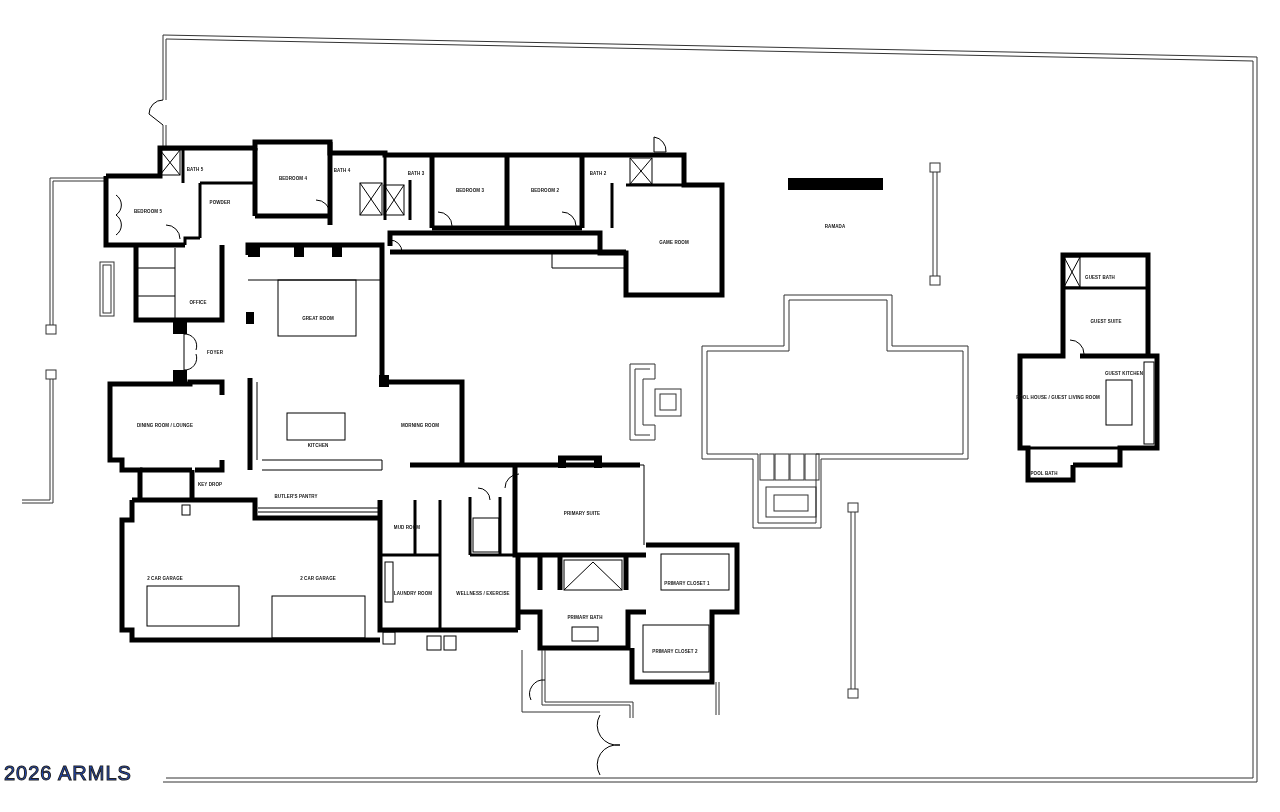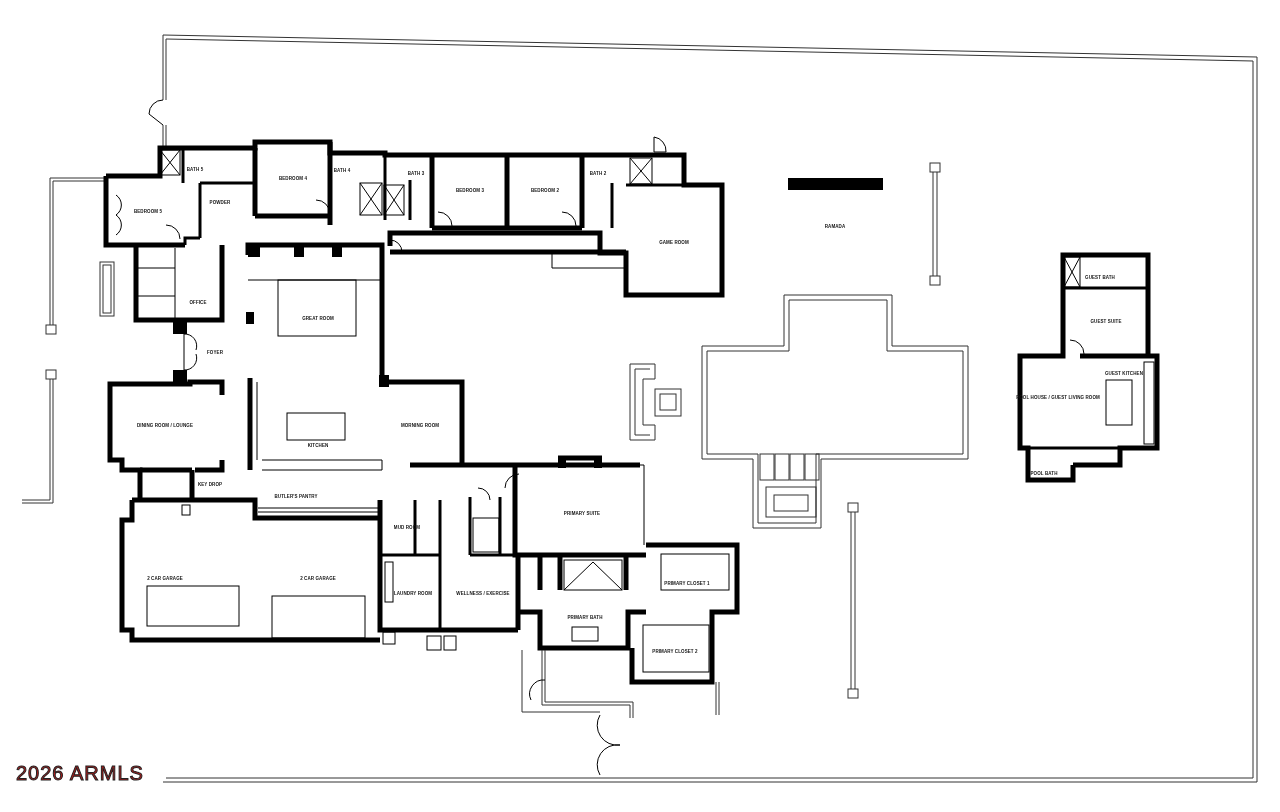--- a/index.html
+++ b/index.html
@@ -5,21 +5,21 @@
   html, body { margin:0; padding:0; background:#ffffff; }
   body { width:1280px; height:812px; position:relative; overflow:hidden; font-family:"Liberation Sans", sans-serif; }
   #plan { position:absolute; left:0; top:0; width:1280px; height:812px; }
   .wall { stroke:#000; fill:none; }
   .thick { stroke-width:5; }
   .med { stroke-width:3; }
   .thin { stroke-width:1; }
   .dbl { stroke:#333; stroke-width:1; fill:none; }
   .solid { fill:#000; stroke:none; }
   .room-label { position:absolute; font-size:4.5px; line-height:5px; color:#111; text-align:center; text-transform:uppercase; font-weight:bold; letter-spacing:0.1px; white-space:nowrap; transform:translate(-50%,-50%); }
-  .watermark { position:absolute; left:16px; top:762px; font-size:20px; color:#b91c1c; -webkit-text-stroke:1px #222; letter-spacing:1px; font-family:"Liberation Sans", sans-serif; }
+  .watermark { position:absolute; left:4px; top:762px; font-size:20px; color:#1d4ed8; -webkit-text-stroke:1px #222; letter-spacing:1px; font-family:"Liberation Sans", sans-serif; }
 </style>
 </head>
 <body>
 
 <svg id="plan" viewBox="0 0 1280 812" xmlns="http://www.w3.org/2000/svg">
 
   <g>
     <polyline class="dbl" points="163,35 1257,57 1257,782 163,782"></polyline>
     <polyline class="dbl" points="166,39 1253,61 1253,778 166,778"></polyline>
     <line class="dbl" x1="163" y1="35" x2="163" y2="100"></line>

